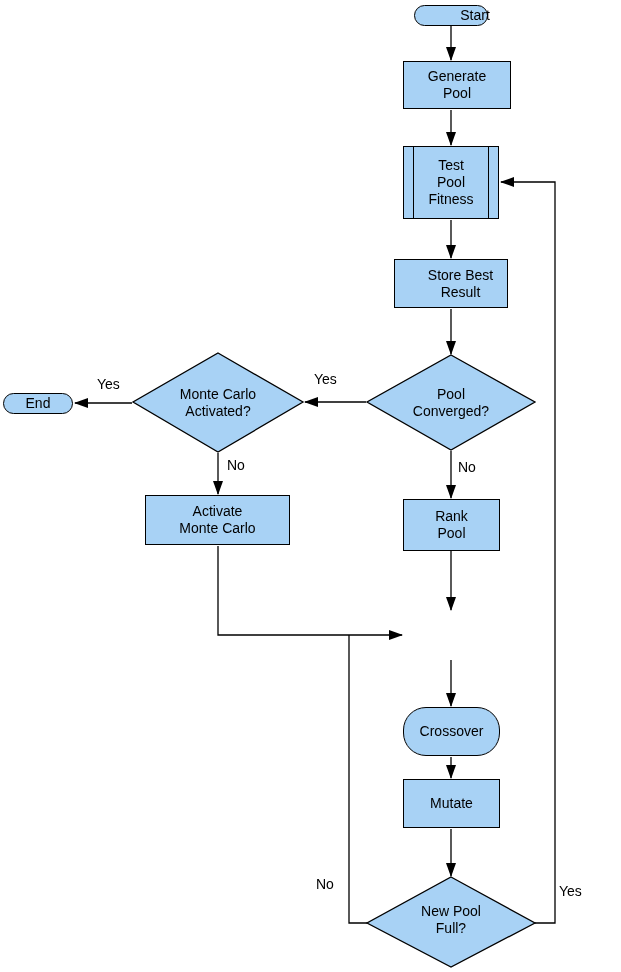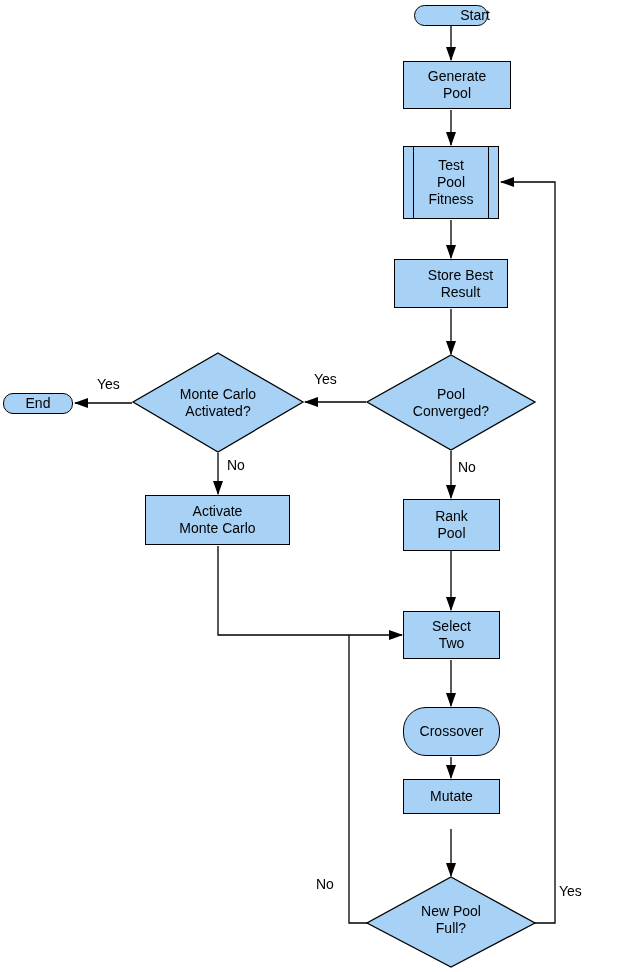--- a/index.html
+++ b/index.html
@@ -97,21 +97,21 @@
 
     <polygon class="shape" points="451,355 535,402 451,450 367,402"></polygon>
     <polygon class="shape" points="218,353 303,402 218,452 133,402"></polygon>
     <polygon class="shape" points="451,877 535,923 451,967 367,923"></polygon>
   </svg>
 
   <div class="node pill" style="left:414px; top:5px; width:74px; height:21px;padding-left:48px;">
     <span class="label">Start</span>
   </div>
 
-  <div class="node pill" style="left:3px; top:393px; width:70px; height:21px;border-radius:10px;">
+  <div class="node pill" style="left:3px; top:393px; width:70px; height:21px;">
     <span class="label">End</span>
   </div>
 
   <div class="node" style="left:403px; top:61px; width:108px; height:48px;">
     <span class="label">Generate
 Pool</span>
   </div>
 
   <div class="node" style="left:403px; top:146px; width:96px; height:73px;">
     <div class="inner-bar left"></div>
@@ -129,30 +129,26 @@
   <div class="node" style="left:145px; top:495px; width:145px; height:50px;">
     <span class="label">Activate
 Monte Carlo</span>
   </div>
 
   <div class="node" style="left:403px; top:499px; width:97px; height:52px;">
     <span class="label">Rank
 Pool</span>
   </div>
 
-  <div class="node" style="left:403px; top:611px; width:97px; height:48px;">
-    <span class="label">Select
-Two</span>
-  </div>
 
   <div class="node" style="left:403px; top:707px; width:97px; height:49px;border-radius:23px;">
     <span class="label">Crossover</span>
   </div>
 
-  <div class="node" style="left:403px; top:779px; width:97px; height:35px;">
+  <div class="node" style="left:403px; top:779px; width:97px; height:49px;">
     <span class="label">Mutate</span>
   </div>
 
   <div class="diamond-label" style="left:367px; top:355px; width:168px; height:95px;">
     <span class="label">Pool
 Converged?</span>
   </div>
 
   <div class="diamond-label" style="left:133px; top:353px; width:170px; height:99px;">
     <span class="label">Monte Carlo

